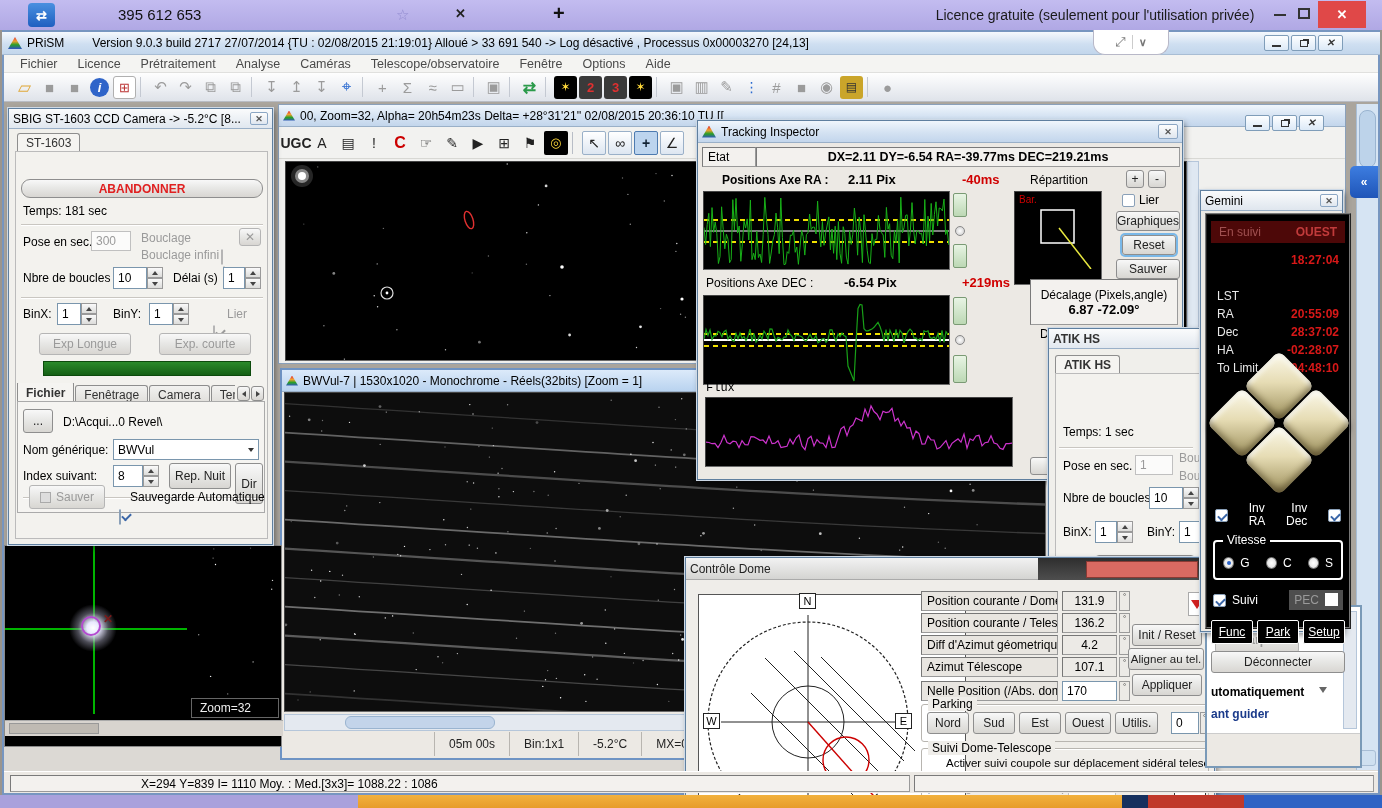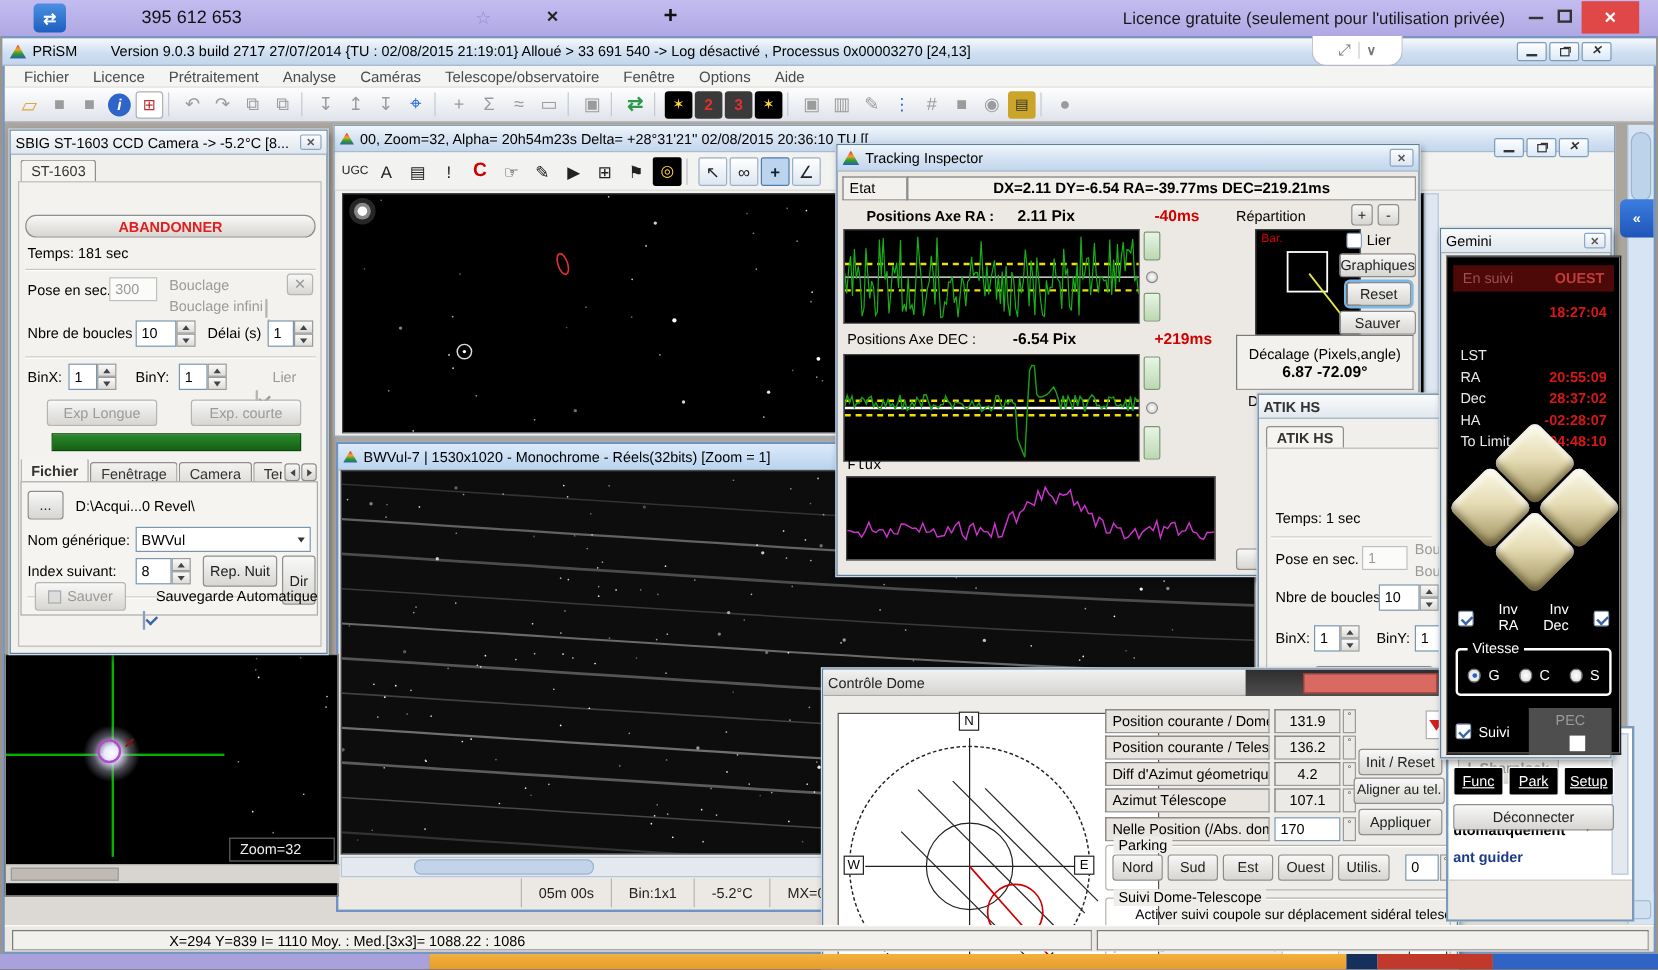--- a/index.html
+++ b/index.html
@@ -55,21 +55,21 @@
   .ic.rednum{background:#3a3a3a;color:#e03030;font-weight:bold;font-size:13px;}
   .ic.bluelist{color:#2a6ad0;font-size:14px;}
   .ic.film{background:#caa52a;color:#333;font-size:12px;}
   .gic{width:24px;height:24px;display:inline-flex;align-items:center;justify-content:center;margin:1px;
        font-size:14px;color:#222;border-radius:2px;flex:0 0 auto;}
   .gic.sepi{width:6px;border-left:1px solid #b8bdc6;border-radius:0;height:22px;margin:2px 3px;}
   .gic.redc{color:#c00;font-weight:bold;font-size:16px;}
   .gic.night3{background:#000;color:#ffd93a;font-size:13px;}
   .gic.btnlike{border:1px solid #9ab0c8;background:linear-gradient(#fff,#dde6f1);}
   .gic.pressed{background:#bcd4ee;border:1px solid #4e7bb0;color:#123;font-weight:bold;}
-  .gic.tiny{font-size:10px;font-weight:normal;}
+  .gic.tiny{font-size:14px;font-weight:bold;}
   
   .gbox{background:#000;border:1px solid #6a6a6a;border-top-color:#444;border-left-color:#444;}
   .vslide{display:flex;flex-direction:column;justify-content:space-between;align-items:center;}
   .vslide i{display:block;width:14px;height:32%;background:linear-gradient(#e8f4e4,#bcd8b4);border:1px solid #7a9a74;border-radius:2px;}
   .vslide u{display:block;width:10px;height:10px;border-radius:50%;background:radial-gradient(#fff,#c8c8c8);border:1px solid #888;}
   
   .tab{display:inline-block;padding:2px 8px 3px;border:1px solid #8e8e8e;border-bottom:none;
        border-radius:3px 3px 0 0;background:linear-gradient(#f2f2f0,#dddbd7);margin-right:1px;font-size:12px;color:#333;}
   .tabs .tab:first-child{background:#f5f4f1;position:relative;top:-2px;padding-top:4px;font-weight:bold;}
   .lbl{white-space:nowrap;}
@@ -632,21 +632,21 @@
           <line x1="0" y1="50" x2="245" y2="50" stroke="#f0e000" stroke-width="2" stroke-dasharray="5,4"></line>
           <polyline points="0.0,35.5 1.6,52.5 3.2,32.6 4.8,21.3 6.4,54.6 8.0,15.6 9.6,40.3 11.2,30.0 12.8,41.4 14.4,71.5 16.0,64.7 17.6,14.8 19.2,37.3 20.8,56.8 22.4,42.3 24.0,47.3 25.6,70.7 27.2,67.6 28.8,7.7 30.4,37.9 32.0,6.4 33.6,41.1 35.2,34.0 36.8,69.3 38.4,51.8 40.0,29.2 41.6,36.1 43.2,26.9 44.8,48.0 46.4,8.0 48.0,67.7 49.6,61.2 51.2,67.6 52.8,39.2 54.4,65.6 56.0,62.0 57.6,70.5 59.2,42.3 60.8,5.4 62.4,27.3 64.0,42.4 65.6,71.4 67.2,61.0 68.8,48.7 70.4,42.5 72.0,21.1 73.6,35.2 75.2,61.7 76.8,6.0 78.4,45.5 80.0,72.7 81.6,72.1 83.2,59.7 84.8,61.4 86.4,43.0 88.0,43.5 89.6,38.2 91.2,60.3 92.8,55.0 94.4,72.3 96.0,55.1 97.6,38.3 99.2,44.7 100.8,63.1 102.4,42.7 104.0,40.7 105.6,22.0 107.2,37.5 108.8,35.0 110.4,35.2 112.0,42.0 113.6,9.1 115.2,38.2 116.8,54.8 118.4,29.5 120.0,53.3 121.6,41.0 123.2,33.0 124.8,24.9 126.4,57.8 128.0,37.0 129.6,61.3 131.2,34.2 132.8,67.6 134.4,29.6 136.0,61.5 137.6,71.3 139.2,34.7 140.8,41.5 142.4,65.1 144.0,72.1 145.6,38.7 147.2,52.4 148.8,42.4 150.4,16.0 152.0,31.6 153.6,63.2 155.2,25.1 156.8,40.5 158.4,70.6 160.0,22.7 161.6,40.8 163.2,58.3 164.8,70.5 166.4,71.6 168.0,41.6 169.6,53.5 171.2,47.4 172.8,47.3 174.4,23.5 176.0,37.8 177.6,40.8 179.2,43.0 180.8,65.4 182.4,15.4 184.0,37.3 185.6,31.7 187.2,63.3 188.8,66.7 190.4,38.5 192.0,51.0 193.6,27.7 195.2,70.9 196.8,5.2 198.4,41.0 200.0,35.7 201.6,23.4 203.2,22.8 204.8,53.9 206.4,38.6 208.0,10.6 209.6,38.0 211.2,52.0 212.8,38.8 214.4,38.9 216.0,42.0 217.6,41.2 219.2,52.0 220.8,7.5 222.4,53.8 224.0,24.2 225.6,48.8 227.2,11.4 228.8,42.9 230.4,22.5 232.0,9.8 233.6,34.0 235.2,16.0 236.8,16.6 238.4,18.9 240.0,7.1 241.6,42.5 243.2,37.9 244.8,52.9" fill="none" stroke="#18b018" stroke-width="1"></polyline>
         </svg>
       </div>
     <div class="abs vslide" style="left:255px;top:72px;width:14px;height:75px;">
         <i></i>
         <u></u>
         <i></i>
       </div>
 
-    <div class="abs gbox" style="left:348px;top:70px;width:88px;height:94px;">
+    <div class="abs gbox" style="left:316px;top:70px;width:88px;height:94px;">
       <span class="abs red" style="left:4px;top:2px;font-size:10px;">Bar.</span>
       <svg width="86" height="77">
           <rect x="26" y="18" width="33" height="33" fill="none" stroke="#fff" stroke-width="1.5"></rect>
         <line x1="44" y1="36" x2="76" y2="77" stroke="#e8e840" stroke-width="1.5"></line>
         </svg>
     </div>
 
     <div class="abs" style="left:424px;top:72px;display:flex;align-items:center;gap:4px;">
       <span class="cb"></span>
       <span>Lier</span>
@@ -898,21 +898,21 @@
             <span>C</span>
           <span class="radio" style="margin-left:10px;"></span>
             <span>S</span>
         </div>
       </div>
       <div style="display:flex;align-items:center;margin:10px 6px 0;justify-content:space-between;">
         <span style="display:flex;align-items:center;gap:6px;color:#fff;">
           <span class="cb checked"></span>
           <span>Suivi</span>
           </span>
-        <span style="background:#4e4e4e;display:flex;align-items:flex-end;gap:6px;padding:3px 22px;flex-direction:column;">
+        <span style="background:#4e4e4e;display:flex;align-items:flex-start;gap:6px;padding:3px 5px;">
           <span style="color:#9a9a9a;">PEC</span>
           <span style="width:13px;height:13px;background:#fff;display:inline-block;"></span>
           </span>
       </div>
       <div style="display:flex;gap:4px;margin:10px 4px 0;">
         <span class="gembtn" style="flex:1;height:24px;">Func</span>
         <span class="gembtn" style="flex:1;height:24px;">Park</span>
         <span class="gembtn" style="flex:1;height:24px;">Setup</span>
       </div>
       <div class="btn" style="margin:7px 4px 0;height:22px;">Déconnecter</div>

